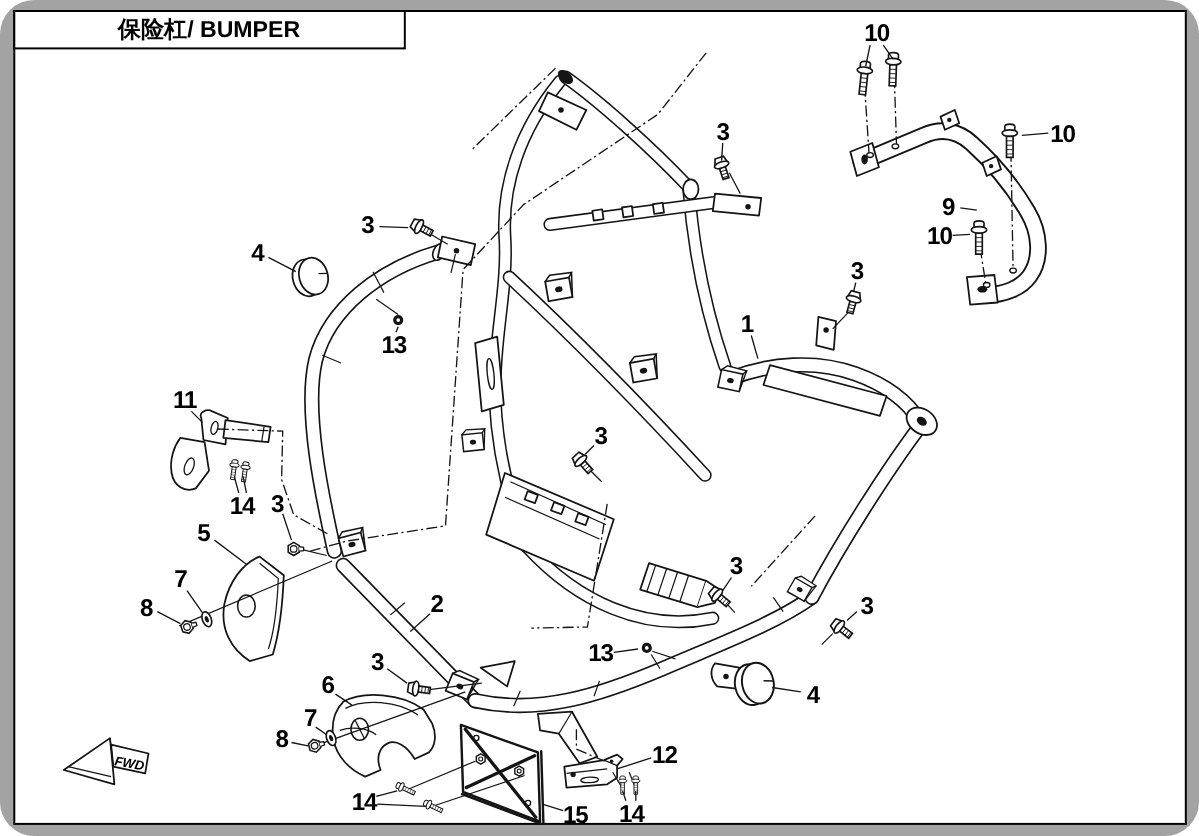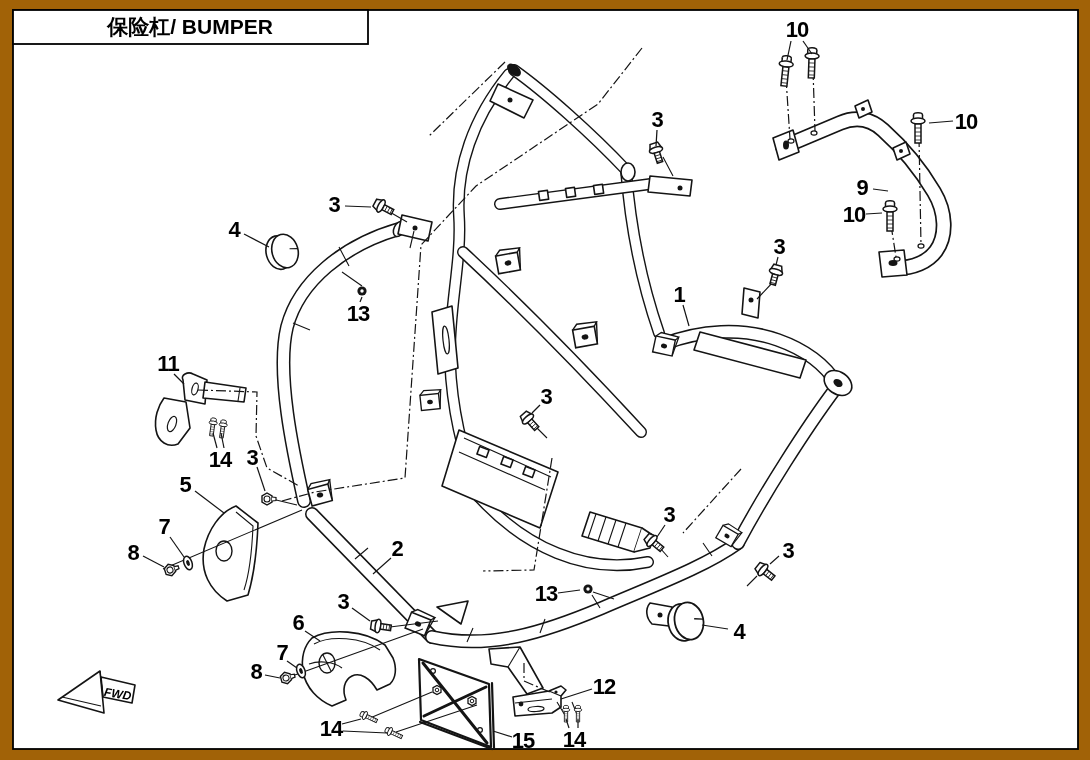--- a/index.html
+++ b/index.html
@@ -1,16 +1,16 @@
 <!DOCTYPE html>
 <html><head>
 <meta charset="utf-8">
 <style>
   html,body{margin:0;padding:0;background:#ffffff;}
-  .stage{position:relative;width:1090px;height:760px;background:#a16207;overflow:hidden;}
+  .stage{position:relative;width:1090px;height:760px;background:#a3a3a3;overflow:hidden;border-radius:31px;}
   svg{position:absolute;left:0;top:0;}
   .ol{fill:none;stroke:#141414;stroke-linecap:round;stroke-linejoin:round;}
   .tube-o{fill:none;stroke:#141414;stroke-width:14;stroke-linecap:round;stroke-linejoin:round;}
   .tube-i{fill:none;stroke:#ffffff;stroke-width:11;stroke-linecap:round;stroke-linejoin:round;}
   .tube-o.fr{stroke-width:12;} .tube-i.fr{stroke-width:9.2;}
   .tube-o.rb{stroke-width:16;} .tube-i.rb{stroke-width:12.6;}
   .wh{fill:#ffffff;stroke:#141414;stroke-width:1.6;stroke-linejoin:round;}
   .thin{fill:none;stroke:#141414;stroke-width:1.1;}
   .phan{fill:none;stroke:#141414;stroke-width:1.2;stroke-dasharray:10 3 2 3;}
   .leader{fill:none;stroke:#141414;stroke-width:1.2;}

